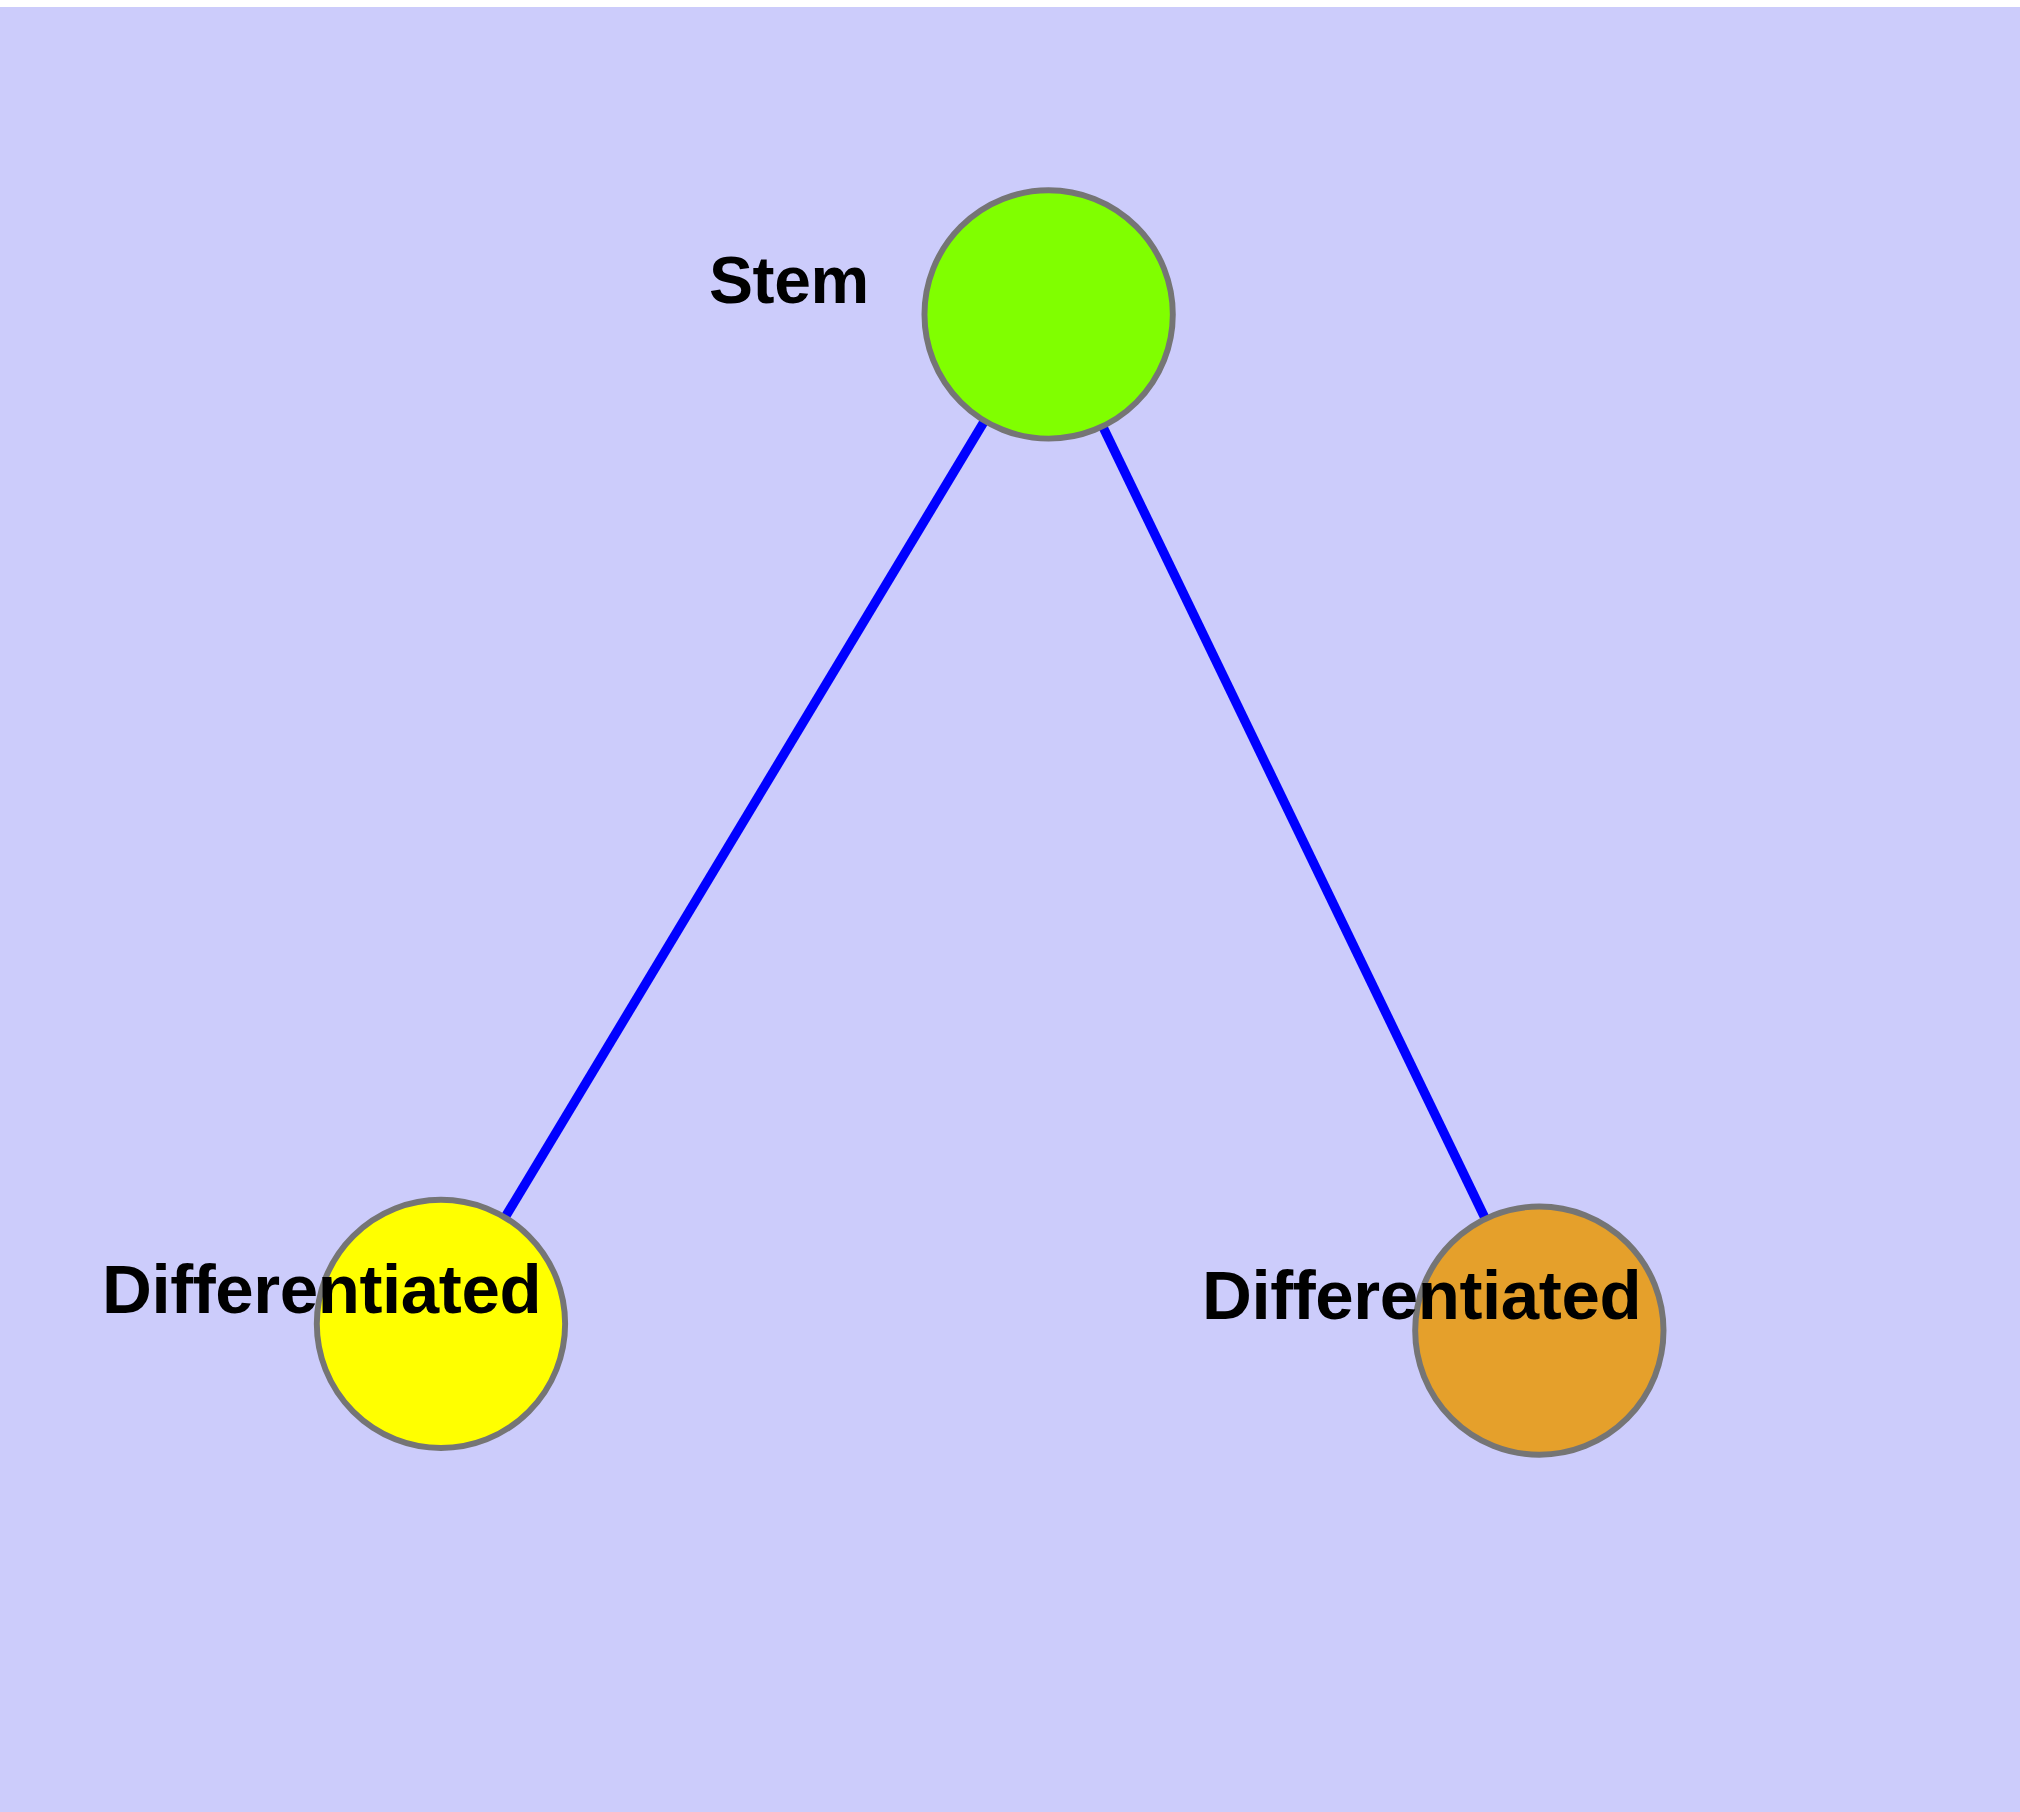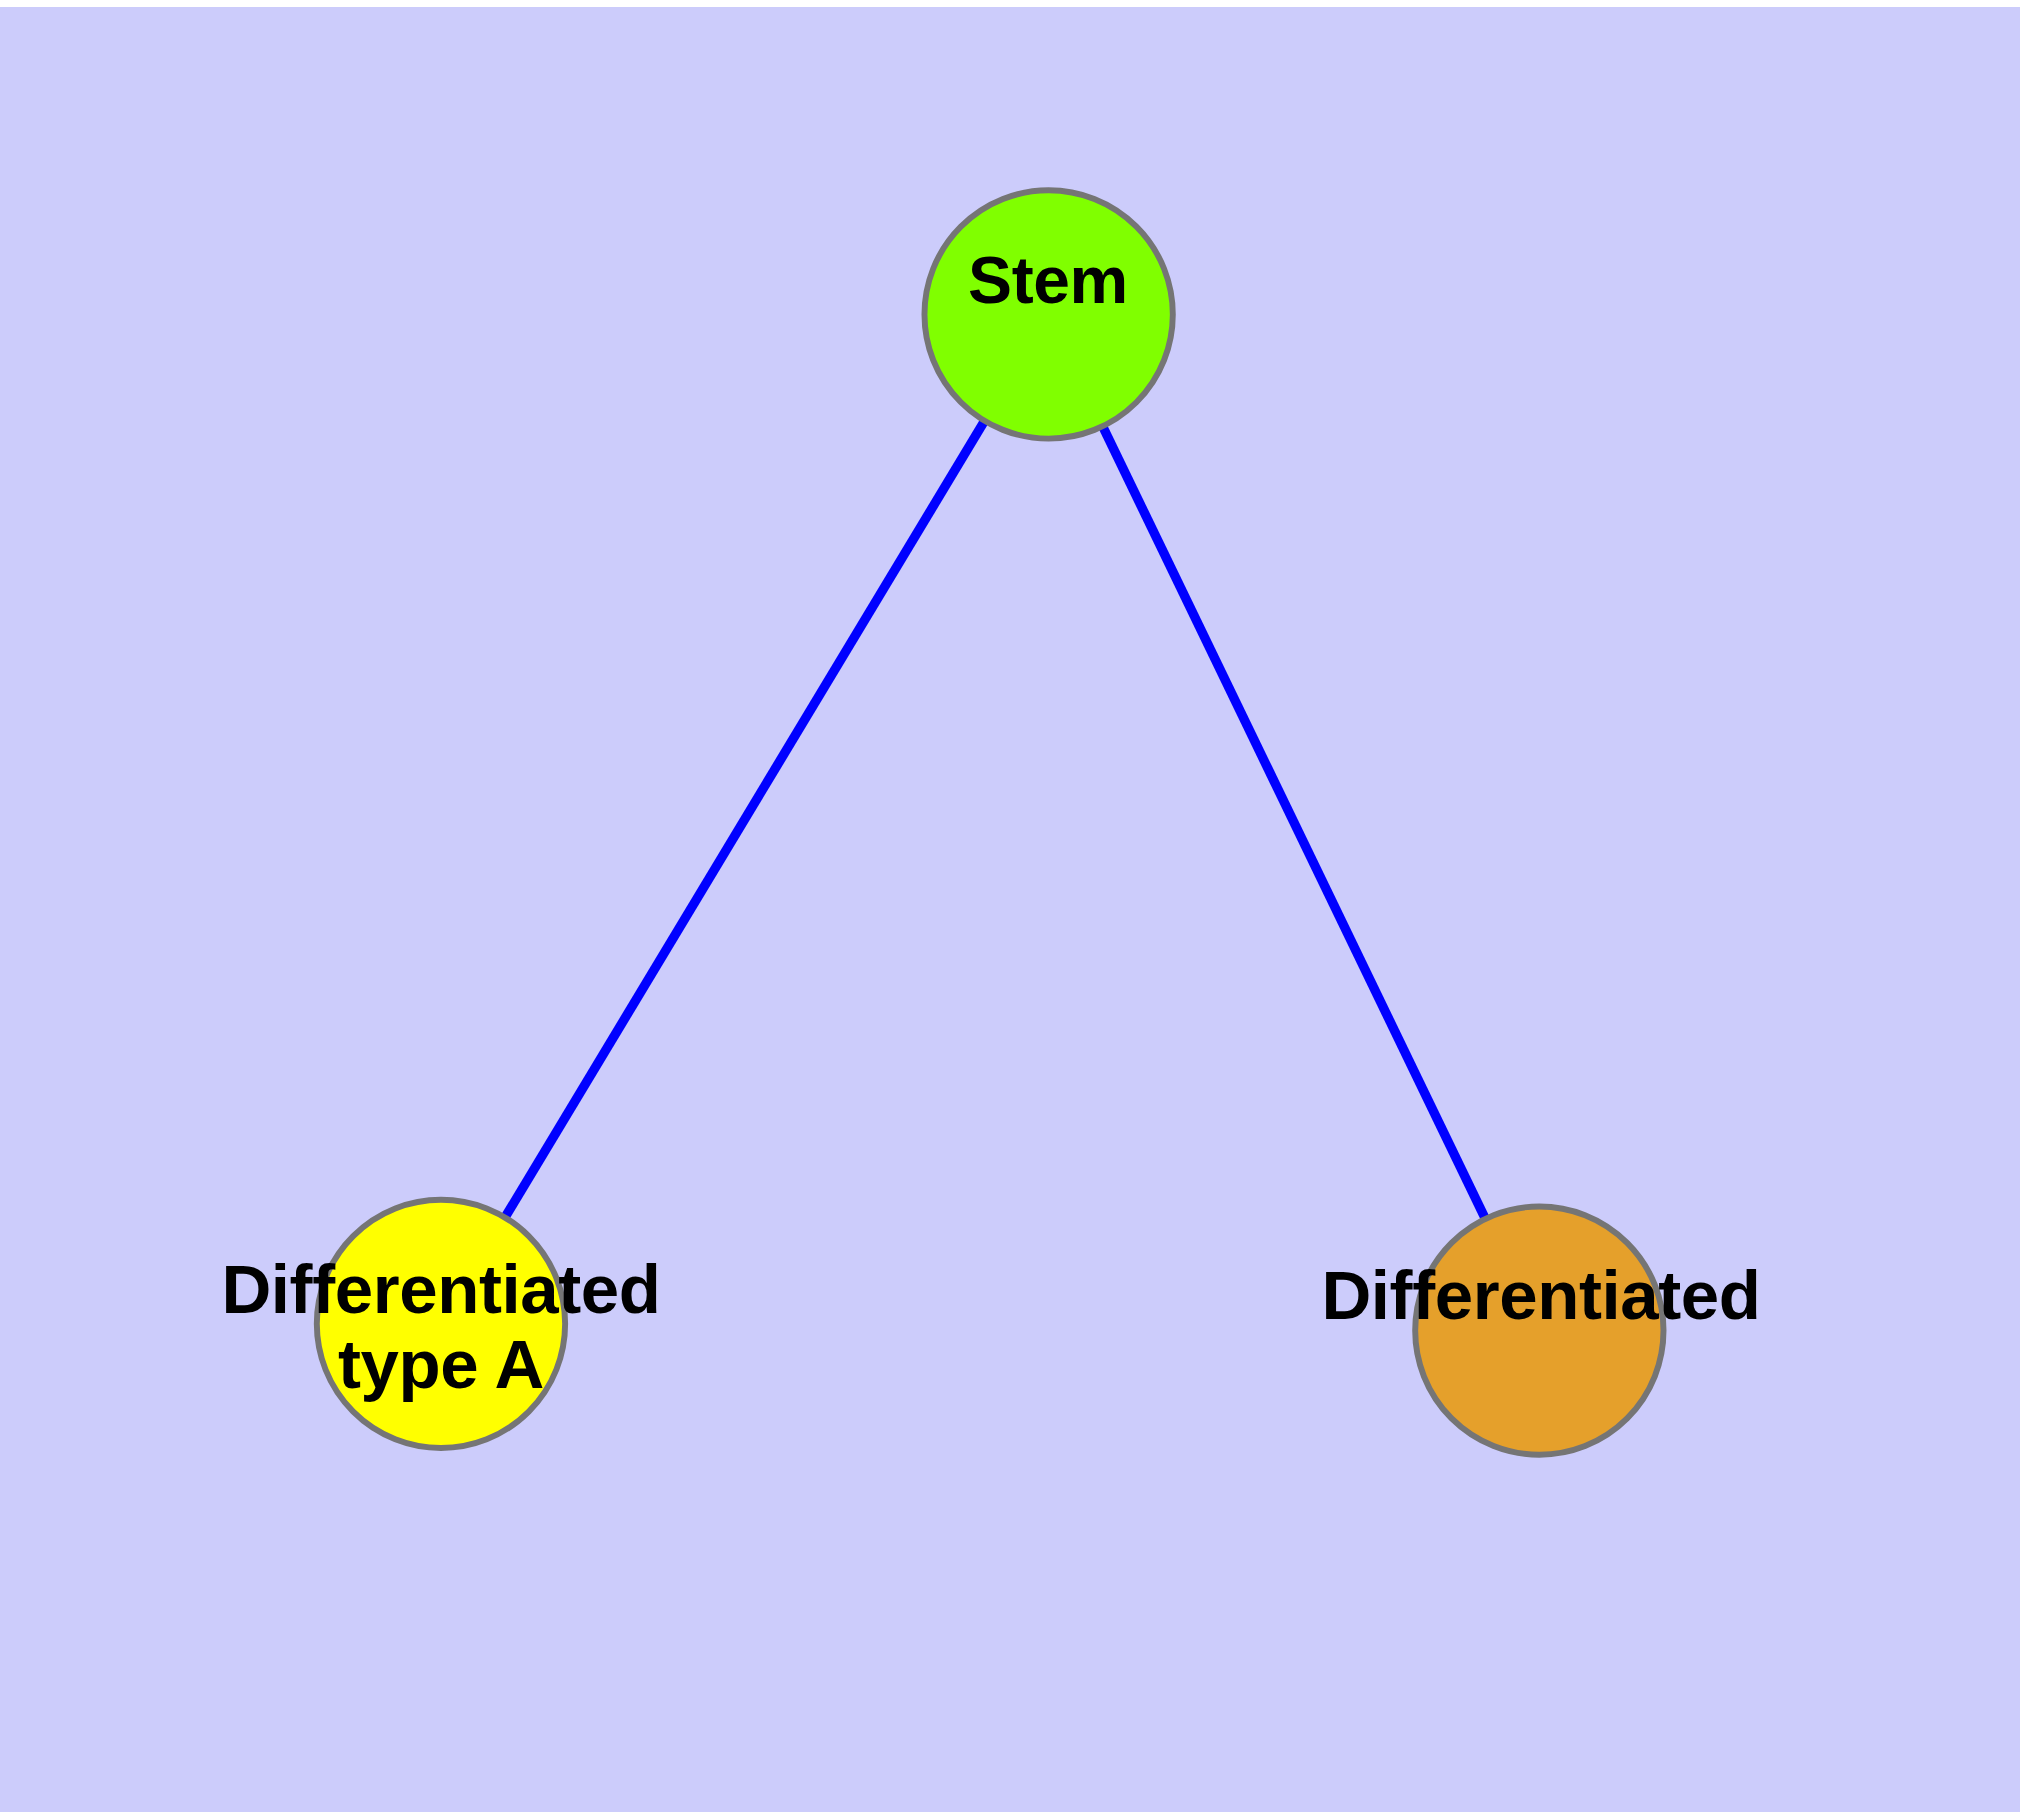--- a/index.html
+++ b/index.html
@@ -28,21 +28,20 @@
     position: absolute;
     left: 0;
     top: 0;
     width: 2021px;
     height: 1812px;
   }
   .node-label {
     position: absolute;
     color: #000000;
     font-weight: bold;
-    text-align: center;
     line-height: 1.08;
     white-space: pre;
     pointer-events: none;
     letter-spacing: -0.4px;
   }
   #label-stem {
     font-size: 66px;
     left: 709px;
     top: 281px;
     width: 678px;
@@ -77,18 +76,18 @@
 
     <g id="node-layer">
       <circle id="node-stem" cx="1237" cy="371" r="146.5" fill="#80ff00" stroke="#757575" stroke-width="7"></circle>
       <circle id="node-diff-a" cx="520" cy="1562" r="146.5" fill="#ffff00" stroke="#757575" stroke-width="7"></circle>
       <circle id="node-diff-b" cx="1816" cy="1570" r="146.5" fill="#e5a02b" stroke="#757575" stroke-width="7"></circle>
     </g>
   </svg>
 
   <div class="node-label" id="label-stem" style="color: rgb(0, 0, 0);">Stem</div>
 
-  <div class="node-label" id="label-diff-a" style="color: rgb(0, 0, 0);"><span>Differentiated</span><br><span>type A</span></div>
+  <div class="node-label" id="label-diff-a" style="color: rgb(0, 0, 0);"><span>Differentiated</span><br></div>
 
   <div class="node-label" id="label-diff-b" style="color: rgb(0, 0, 0);"><span>Differentiated</span><br></div>
 
 </div>
 
 
 </body></html>

